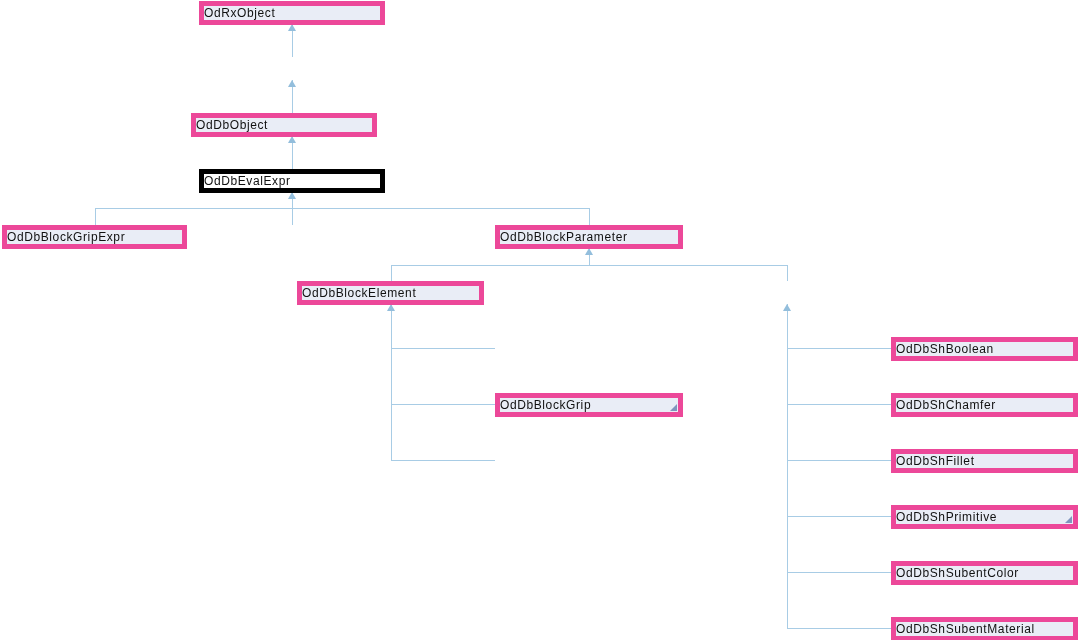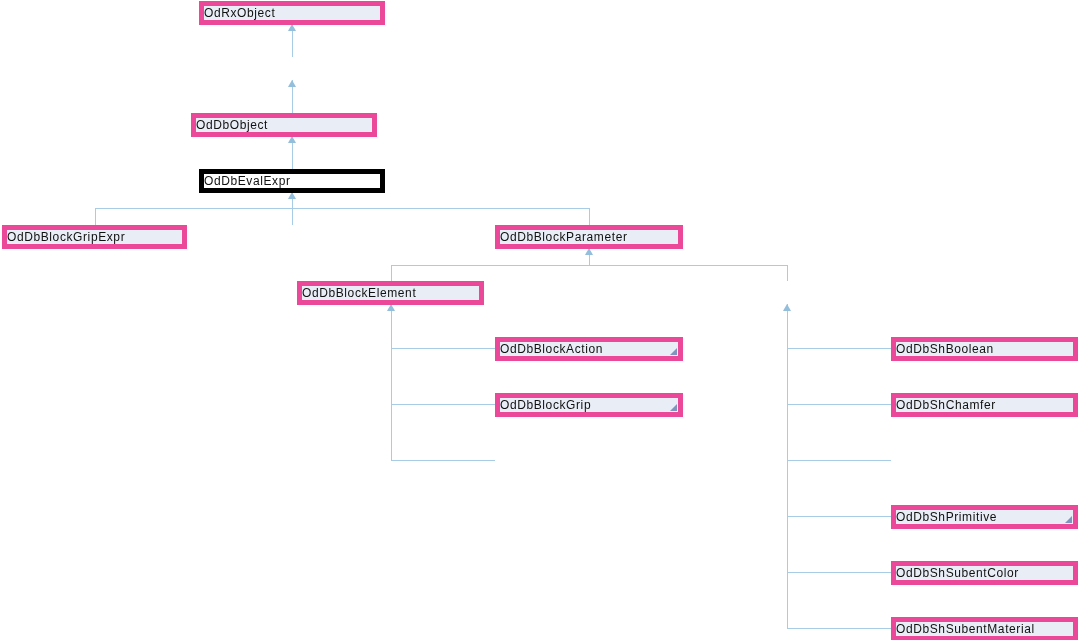--- a/index.html
+++ b/index.html
@@ -109,34 +109,33 @@
     <span class="lbl">OdDbBlockGripExpr</span>
   </div>
   <div class="node" style="left:495px; top:225px; width:188px">
     <span class="lbl">OdDbBlockParameter</span>
   </div>
 
   <div class="node" style="left:297px; top:281px; width:187px">
     <span class="lbl">OdDbBlockElement</span>
   </div>
 
-  <div class="node" style="left:495px; top:337px; width:188px">
-    <span class="lbl">OdDbBlockAction</span>
-    <span class="corner"></span>
-  </div>
   <div class="node" style="left:495px; top:393px; width:188px">
     <span class="lbl">OdDbBlockGrip</span>
     <span class="corner"></span>
   </div>
 
   <div class="node" style="left:891px; top:337px; width:187px">
     <span class="lbl">OdDbShBoolean</span>
   </div>
   <div class="node" style="left:891px; top:393px; width:187px">
     <span class="lbl">OdDbShChamfer</span>
+  </div>
+  <div class="node" style="left:891px; top:449px; width:187px">
+    <span class="lbl">OdDbShFillet</span>
   </div>
   <div class="node" style="left:891px; top:505px; width:187px">
     <span class="lbl">OdDbShPrimitive</span>
     <span class="corner"></span>
   </div>
   <div class="node" style="left:891px; top:617px; width:187px">
     <span class="lbl">OdDbShSubentMaterial</span>
   </div>
   <div class="node" style="left:891px; top:561px; width:187px">
     <span class="lbl">OdDbShSubentColor</span>

